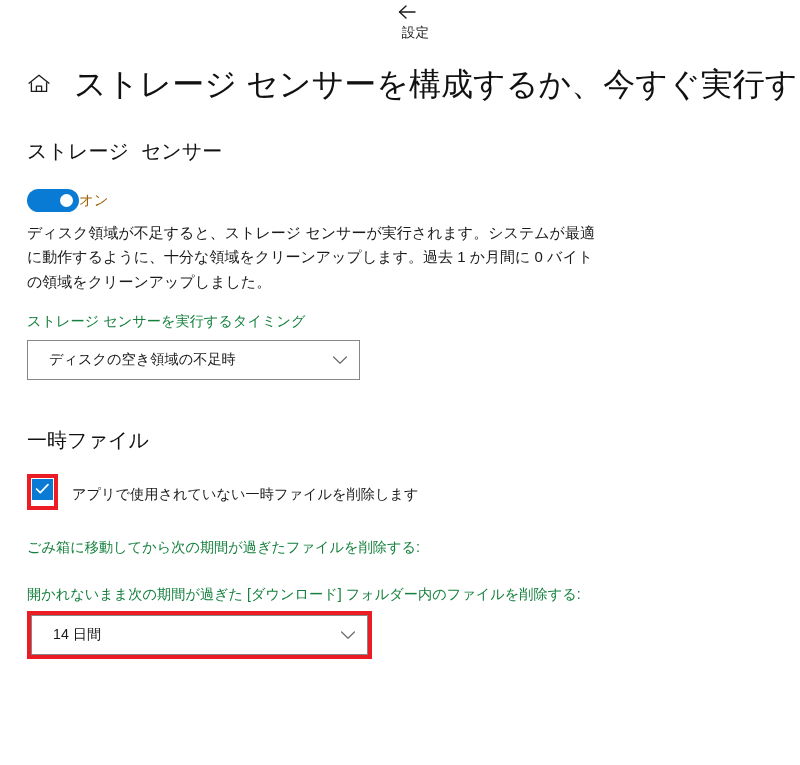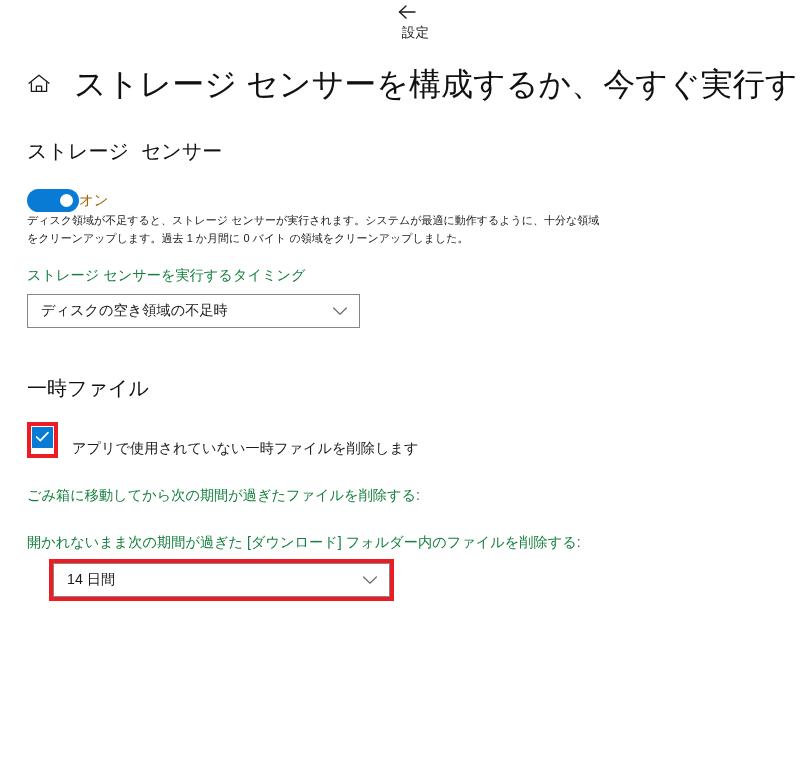--- a/index.html
+++ b/index.html
@@ -103,41 +103,42 @@
     top: 5px;
     right: 6px;
   }
   .toggle-label {
     font-size: 14.5px;
     color: #a16207;
   }
 
   
   .description {
-    font-size: 11px;
+    font-size: 15px;
     line-height: 1.62;
     color: #1a1a1a;
+    margin-top: 9px;
     max-width: 575px;
   }
 
   .field-label {
     font-size: 14.2px;
     color: #15803d;
     margin-top: 18px;
   }
 
   
   .dropdown {
-    height: 34px;
+    height: 40px;
     border: 1px solid #868686;
     background: #ffffff;
     display: flex;
     align-items: center;
     justify-content: space-between;
-    padding: 0 11px 0 13px;
+    padding: 0 11px 0 21px;
     box-sizing: border-box;
     margin-top: 9px;
     cursor: default;
     gap: 48px;
   }
   .dropdown-value {
     font-size: 14.2px;
     color: #1a1a1a;
   }
   .chevron {
@@ -153,21 +154,21 @@
   .annot {
     border: 4px solid #ec1c24;
     display: inline-block;
     box-sizing: content-box;
   }
   .annot-wrap { display: flex; }
 
   
   .check-row {
     display: flex;
-    align-items: flex-end;
+    align-items: center;
     margin-top: 20px;
   }
   .check-annot {
     border: 4px solid #ec1c24;
     padding: 1px 1px 6px 1px;
     flex: 0 0 auto;
     box-sizing: content-box;
   }
   .checkbox {
     width: 21px;
@@ -250,21 +251,21 @@
     </div>
     <div class="check-label">アプリで使用されていない一時ファイルを削除します</div>
   </div>
 
   <div class="field-label" style="margin-top:28px;">ごみ箱に移動してから次の期間が過ぎたファイルを削除する:</div>
 
 
   <div class="field-label" style="margin-top:28px;">開かれないまま次の期間が過ぎた [ダウンロード] フォルダー内のファイルを削除する:</div>
 
   <div class="annot-wrap">
-    <div class="annot" style="margin-top:7px;margin-left:22px;">
+    <div class="annot" style="margin-top:7px;">
       <div class="dropdown dd-w3" style="margin-top:0;">
         <span class="dropdown-value">14 日間</span>
         <span class="chevron">
           <svg width="16" height="10" viewBox="0 0 16 10" fill="none" aria-hidden="true">
             <path d="M1.6 2 L8 8.2 L14.4 2" stroke="#6d6d6d" stroke-width="1.25" fill="none" stroke-linecap="round" stroke-linejoin="round"></path>
           </svg>
         </span>
       </div>
     </div>
   </div>

